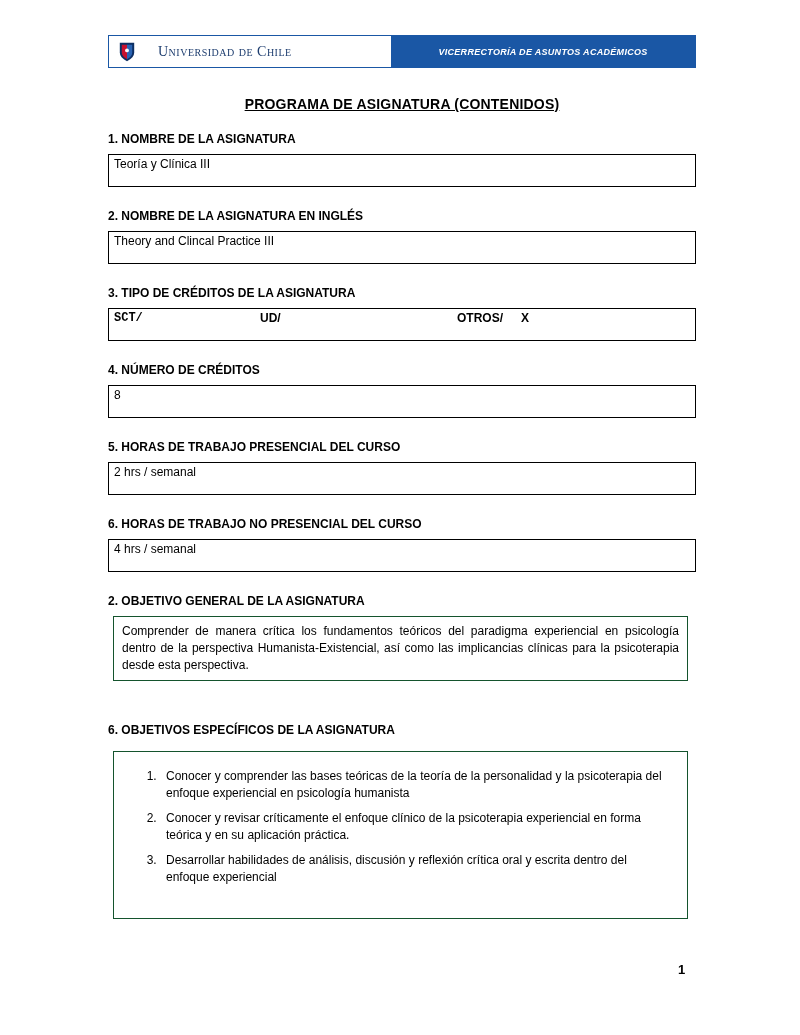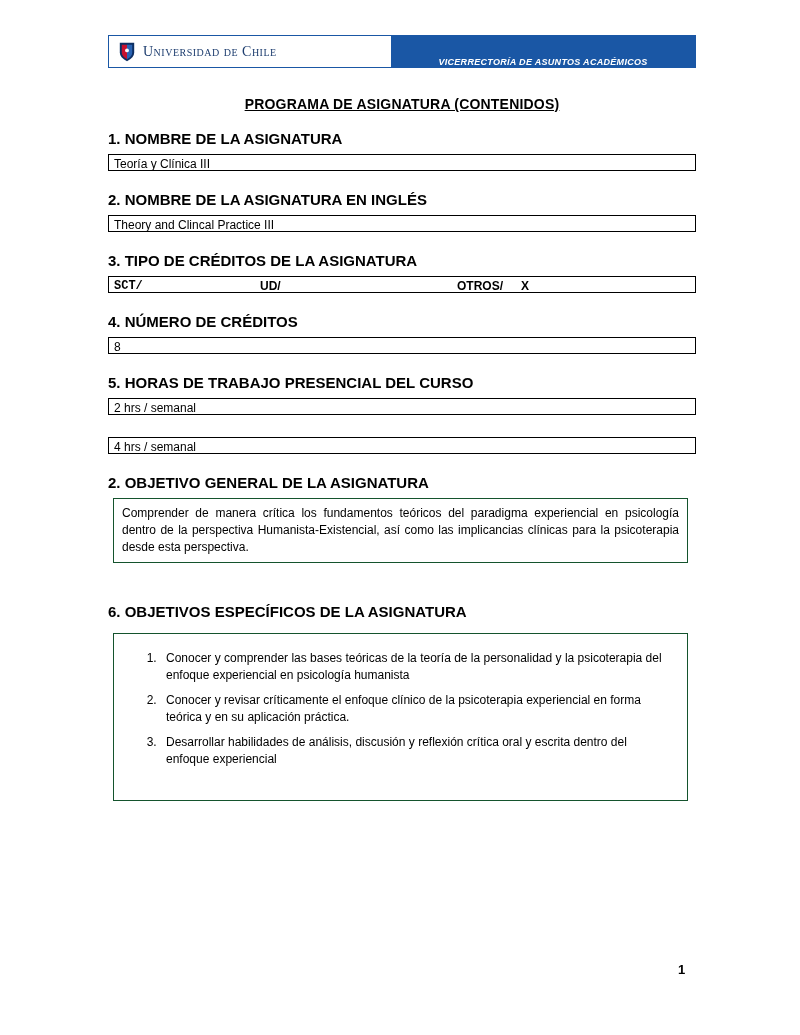--- a/index.html
+++ b/index.html
@@ -16,49 +16,49 @@
     width:800px;
   }
   
   .banner{
     display:flex;height:33px;width:588px;
     border:1px solid var(--header-blue);
     background:var(--header-blue);
   }
   .banner-left{
     flex:0 0 282px;background:#ffffff;display:flex;align-items:center;
-    padding-left:10px;gap:8px;
+    padding-left:10px;gap:23px;
   }
   .uni-name{
     font-family:"Liberation Serif", serif;
     font-variant:small-caps;
     font-size:14px;letter-spacing:0.5px;color:#1c3c6e;white-space:nowrap;
   }
   .banner-right{
-    flex:1;display:flex;align-items:flex-end;justify-content:center;
+    flex:1;display:flex;align-items:center;justify-content:center;
     background:var(--header-blue);
   }
   .vice-rectory{
     color:#ffffff;font-size:9px;font-weight:bold;font-style:italic;
     letter-spacing:0.3px;white-space:nowrap;
   }
   
   .doc-title{
     margin-top:28px;margin-bottom:0;
     text-align:center;font-size:14px;font-weight:bold;
     text-decoration:underline;letter-spacing:0.2px;
     width:588px;
   }
   
   .fields{margin-top:20px;width:588px;}
   .field-label{
-    font-size:15px;line-height:14px;font-weight:bold;margin:0 0 8px 0;
+    font-size:12px;line-height:14px;font-weight:bold;margin:0 0 8px 0;
   }
   .value-box{
-    border:1px solid #000;height:17px;line-height:14px;
+    border:1px solid #000;height:33px;line-height:14px;
     padding:2px 5px;font-size:12px;margin:0 0 22px 0;overflow:hidden;
   }
   .credit-box{
     display:flex;font-weight:bold;
   }
   .credit-sct{width:146px;font-family:Liberation Mono, monospace;}
   .credit-ud{width:197px;}
   .credit-otros{width:62px;}
   .credit-x{margin-left:2px;}
   .big-box{
@@ -122,20 +122,21 @@
       <span class="credit-otros">OTROS/</span>
       <span class="credit-x">X</span>
     </div>
 
     <div class="field-label">4. NÚMERO DE CRÉDITOS</div>
     <div class="value-box">8</div>
 
     <div class="field-label">5. HORAS DE TRABAJO PRESENCIAL DEL CURSO</div>
     <div class="value-box">2 hrs / semanal</div>
 
+    <div class="field-label">6. HORAS DE TRABAJO NO PRESENCIAL DEL CURSO</div>
     <div class="value-box">4 hrs / semanal</div>
 
     <div class="field-label">2. OBJETIVO GENERAL DE LA ASIGNATURA</div>
     <div class="big-box objective-box">Comprender de manera crítica los fundamentos teóricos del paradigma experiencial en psicología dentro de la perspectiva Humanista-Existencial, así como las implicancias clínicas para la psicoterapia desde esta perspectiva.</div>
 
     <div class="field-label specific-label">6. OBJETIVOS ESPECÍFICOS DE LA ASIGNATURA</div>
     <div class="big-box specifics-box">
       <ol>
         <li>Conocer y comprender las bases teóricas de la teoría de la personalidad y la psicoterapia del enfoque experiencial en psicología humanista</li>
         <li>Conocer y revisar críticamente el enfoque clínico de la psicoterapia experiencial en forma teórica y en su aplicación práctica.</li>

